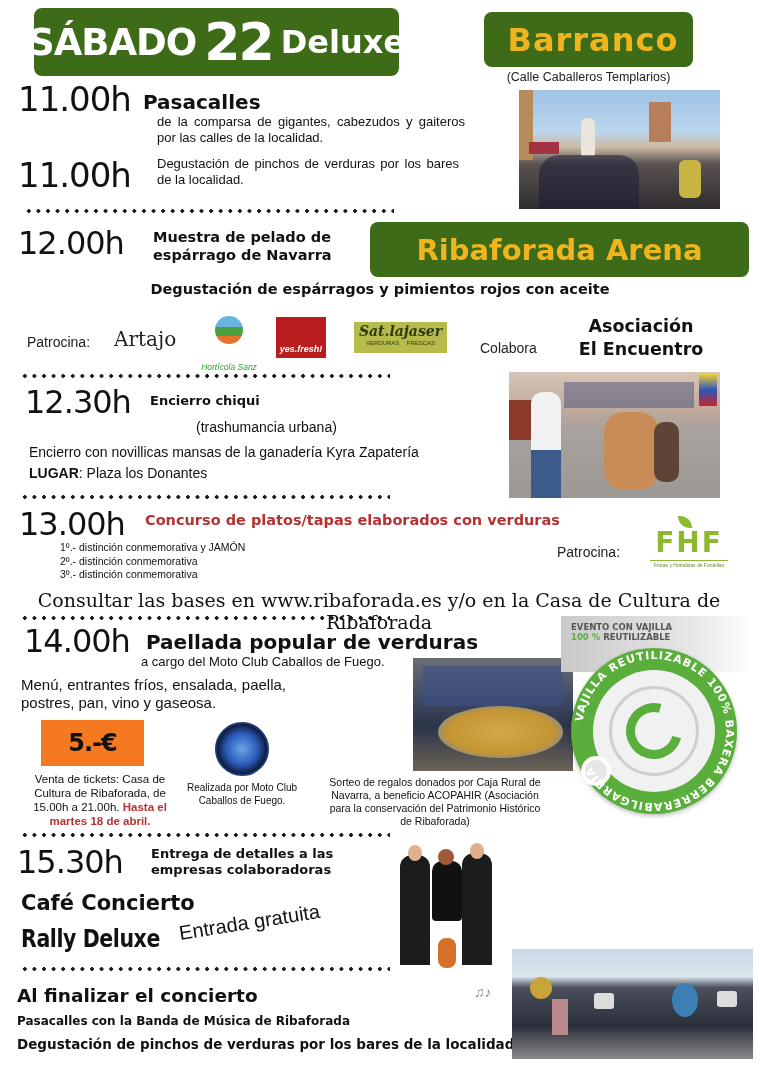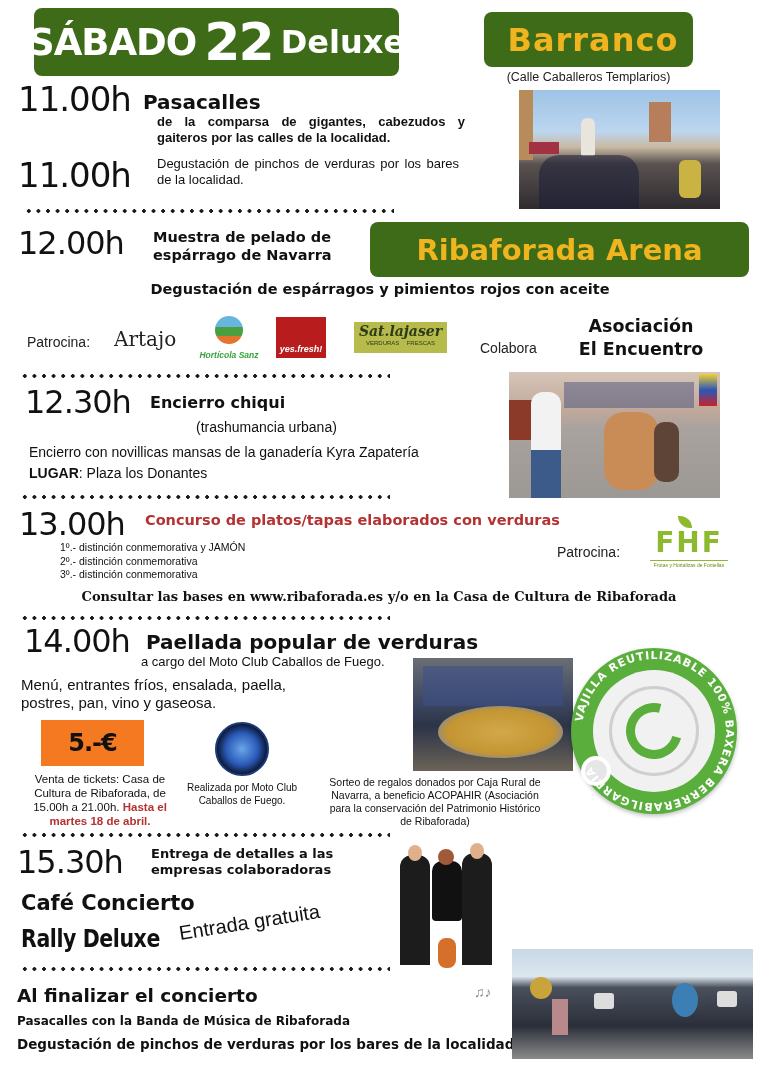--- a/index.html
+++ b/index.html
@@ -35,21 +35,21 @@
   <div style="position:absolute;left:0;top:0;width:14px;height:70px;background:#b88b5a;"></div>
   <div style="position:absolute;left:130px;top:12px;width:22px;height:40px;background:#b77e5c;"></div>
   <div style="position:absolute;left:62px;top:28px;width:14px;height:38px;background:#e9e4dc;border-radius:6px 6px 2px 2px;"></div>
   <div style="position:absolute;left:10px;top:52px;width:30px;height:12px;background:#a33144;"></div>
   <div style="position:absolute;left:160px;top:70px;width:22px;height:38px;background:#c9b443;border-radius:6px;"></div>
   <div style="position:absolute;left:20px;top:65px;width:100px;height:54px;background:rgba(25,30,55,0.55);border-radius:20px 20px 0 0;"></div>
 </div>
 
 <div class="abs time" style="left:18px;top:79px;font-size:34px;">11.00h</div>
 <div class="abs heavy" style="left:143px;top:90px;font-size:20px;">Pasacalles</div>
-<div class="abs just" style="left:157px;top:114px;width:308px;font-size:13px;line-height:16px;font-weight:bold;">de la comparsa de gigantes, cabezudos y gaiteros por las calles de la localidad.</div>
+<div class="abs just" style="left:157px;top:114px;width:308px;font-size:13px;line-height:16px;">de la comparsa de gigantes, cabezudos y gaiteros por las calles de la localidad.</div>
 
 <div class="abs time" style="left:18px;top:155px;font-size:34px;">11.00h</div>
 <div class="abs just" style="left:157px;top:156px;width:302px;font-size:13px;line-height:16px;">Degustación de pinchos de verduras por los bares de la localidad.</div>
 
 <div class="dots" style="left:24px;top:208px;width:370px;"></div>
 
 <div class="abs time" style="left:18px;top:224px;font-size:32px;">12.00h</div>
 <div class="abs heavy" style="left:153px;top:229px;font-size:14.5px;">Muestra de pelado de</div>
 <div class="abs heavy" style="left:153px;top:247px;font-size:14.5px;">espárrago de Navarra</div>
 
@@ -57,21 +57,21 @@
   <span style="font-family:'DejaVu Sans',sans-serif;font-weight:bold;color:#f0b41e;font-size:29px;">Ribaforada Arena</span>
 </div>
 
 <div class="abs heavy center" style="left:0;top:281px;width:760px;font-size:14.5px;">Degustación de espárragos y pimientos rojos con aceite</div>
 
 <div class="abs" style="left:27px;top:334px;font-size:14px;color:#222;">Patrocina:</div>
 <div class="abs" style="left:114px;top:327px;font-family:'DejaVu Serif',serif;font-size:20px;color:#222;">Artajo</div>
 
 <div class="abs" style="left:194px;top:316px;width:70px;height:45px;text-align:center;">
   <div style="width:28px;height:28px;margin:0 auto;border-radius:50%;background:linear-gradient(180deg,#68b6e0 0%,#68b6e0 40%,#4aa040 40%,#4aa040 70%,#e3742e 70%);"></div>
-  <div style="font-size:8.5px;font-style:italic;font-weight:bold;color:#35a33a;margin-top:6px;">Hortícola Sanz</div>
+  <div style="font-size:8.5px;font-style:italic;font-weight:normal;color:#35a33a;margin-top:18px;">Hortícola Sanz</div>
 </div>
 
 <div class="abs" style="left:276px;top:317px;width:50px;height:41px;background:#b91c1c;display:flex;align-items:flex-end;justify-content:center;padding-bottom:4px;">
   <span style="color:#fff;font-size:9px;font-style:italic;font-weight:bold;">yes.fresh!</span>
 </div>
 
 <div class="abs" style="left:354px;top:322px;width:93px;height:31px;background:#b6bb4c;text-align:center;">
   <div style="font-family:'DejaVu Serif',serif;font-style:italic;font-weight:bold;font-size:14px;color:#2e3a16;line-height:18px;">Sat.lajaser</div>
   <div style="display:flex;justify-content:space-between;padding:0 12px;">
     <span style="font-size:6px;color:#2e3a16;">VERDURAS</span>
@@ -79,21 +79,21 @@
   </div>
 </div>
 
 <div class="abs" style="left:480px;top:340px;font-size:14px;color:#222;">Colabora</div>
 <div class="abs heavy center" style="left:570px;top:316px;width:142px;font-size:17.5px;">Asociación</div>
 <div class="abs heavy center" style="left:570px;top:339px;width:142px;font-size:17.5px;">El Encuentro</div>
 
 <div class="dots" style="left:20px;top:373px;width:370px;"></div>
 
 <div class="abs time" style="left:25px;top:383px;font-size:32px;">12.30h</div>
-<div class="abs heavy" style="left:150px;top:393px;font-size:16px;">Encierro chiqui</div>
+<div class="abs heavy" style="left:150px;top:393px;font-size:13px;">Encierro chiqui</div>
 <div class="abs" style="left:196px;top:419px;font-size:14px;">(trashumancia urbana)</div>
 <div class="abs" style="left:29px;top:444px;font-size:14px;">Encierro con novillicas mansas de la ganadería Kyra Zapatería</div>
 <div class="abs" style="left:29px;top:465px;font-size:14px;">
   <b>LUGAR</b><span>: Plaza los Donantes</span>
 </div>
 
 <div class="photo" style="left:509px;top:372px;width:211px;height:126px;background:linear-gradient(180deg,#d6c5b8 0%,#c0a99a 30%,#a9a29f 45%,#9c9893 100%);">
   <div style="position:absolute;left:0;top:28px;width:40px;height:40px;background:#8b3a2a;"></div>
   <div style="position:absolute;left:55px;top:10px;width:130px;height:26px;background:rgba(60,70,120,0.45);"></div>
   <div style="position:absolute;left:22px;top:20px;width:30px;height:100px;background:#f2f2f2;border-radius:12px 12px 0 0;"></div>
@@ -113,21 +113,21 @@
   <div>3º.- distinción conmemorativa</div>
 </div>
 <div class="abs" style="left:557px;top:544px;font-size:14px;color:#222;">Patrocina:</div>
 <div class="abs" style="left:644px;top:516px;width:90px;height:54px;text-align:center;">
   <div style="position:absolute;left:34px;top:0;width:14px;height:12px;background:#8db92e;border-radius:0 12px 0 12px;"></div>
   <div style="position:absolute;left:0;top:10px;width:90px;font-family:'DejaVu Sans',sans-serif;font-weight:bold;font-size:28px;color:#8db92e;letter-spacing:2px;">FHF</div>
   <div style="position:absolute;left:6px;top:44px;width:78px;height:1px;background:#8db92e;"></div>
   <div style="position:absolute;left:0;top:46px;width:90px;font-size:5px;color:#6b8a22;">Frutas y Hortalizas de Fontellas</div>
 </div>
 
-<div class="abs center" style="left:0;top:589px;width:750px;font-family:'DejaVu Serif',serif;font-weight:bold;font-size:13px;padding-left:8px;">Consultar las bases en www.ribaforada.es y/o en la Casa de Cultura de Ribaforada</div>
+<div class="abs center" style="left:0;top:589px;width:750px;font-family:'DejaVu Serif',serif;font-weight:normal;font-size:19px;padding-left:8px;">Consultar las bases en www.ribaforada.es y/o en la Casa de Cultura de Ribaforada</div>
 
 <div class="dots" style="left:20px;top:615px;width:370px;"></div>
 
 <div class="abs time" style="left:24px;top:622px;font-size:32px;">14.00h</div>
 <div class="abs heavy" style="left:146px;top:630px;font-size:20px;">Paellada popular de verduras</div>
 <div class="abs" style="left:141px;top:654px;font-size:13px;">a cargo del Moto Club Caballos de Fuego.</div>
 <div class="abs just" style="left:21px;top:676px;width:265px;font-size:15px;line-height:18px;">Menú, entrantes fríos, ensalada, paella, postres, pan, vino y gaseosa.</div>
 
 <div class="abs" style="left:41px;top:720px;width:103px;height:46px;background:#f47920;display:flex;align-items:center;justify-content:center;">
   <span style="font-family:'DejaVu Sans',sans-serif;font-weight:bold;font-size:24px;color:#111;letter-spacing:-1px;">5.-€</span>
@@ -140,20 +140,26 @@
 <div class="abs" style="left:215px;top:722px;width:54px;height:54px;border-radius:50%;background:radial-gradient(circle,#6aa5e8 0%,#2a5ab8 45%,#0e1a3a 70%);border:2px solid #1b3a7a;"></div>
 <div class="abs center" style="left:186px;top:782px;width:112px;font-size:10px;line-height:12.5px;">Realizada por Moto Club Caballos de Fuego.</div>
 
 <div class="photo" style="left:413px;top:658px;width:160px;height:113px;background:linear-gradient(180deg,#6a6e74 0%,#3c4660 40%,#2c3448 60%,#6b6357 100%);">
   <div style="position:absolute;left:10px;top:8px;width:140px;height:40px;background:rgba(60,80,140,0.55);"></div>
   <div style="position:absolute;left:25px;top:48px;width:125px;height:52px;border-radius:50%;background:radial-gradient(ellipse,#d2a84a 0%,#c49532 60%,#8c8c8c 75%,#5f5f5f 100%);"></div>
 </div>
 <div class="abs center" style="left:327px;top:776px;width:216px;font-size:10.5px;line-height:13px;">Sorteo de regalos donados por Caja Rural de Navarra, a beneficio ACOPAHIR (Asociación para la conservación del Patrimonio Histórico de Ribaforada)</div>
 
 <div class="abs" style="left:561px;top:616px;width:192px;height:250px;">
+  <div style="position:absolute;left:0;top:0;width:192px;height:56px;background:linear-gradient(90deg,#c9c9c9 0%,#e8e8e8 70%,#ffffff 100%);padding:6px 0 0 10px;">
+    <div style="font-family:'DejaVu Sans',sans-serif;font-weight:bold;font-size:8.5px;color:#555;">EVENTO CON VAJILLA</div>
+    <div style="font-family:'DejaVu Sans',sans-serif;font-weight:bold;font-size:8.5px;color:#555;">
+      <span style="color:#5aaf3c;">100 %</span><span> REUTILIZABLE</span>
+    </div>
+  </div>
   <div style="position:absolute;left:10px;top:32px;width:166px;height:166px;border-radius:50%;background:#5aaf3c;box-shadow:0 2px 4px rgba(0,0,0,0.25);">
     <div style="position:absolute;left:22px;top:22px;width:122px;height:122px;border-radius:50%;background:#f1f1f1;"></div>
     <div style="position:absolute;left:38px;top:38px;width:90px;height:90px;border-radius:50%;border:3px solid #cfcfcf;"></div>
     <div style="position:absolute;left:55px;top:55px;width:56px;height:56px;border-radius:50%;border:9px solid #5aaf3c;border-right-color:transparent;transform:rotate(-30deg);"></div>
     <div style="position:absolute;left:10px;top:108px;width:30px;height:30px;border-radius:50%;background:#e6e6e6;border:4px solid #fff;"></div>
     <svg style="position:absolute;left:0;top:0;" width="166" height="166" viewBox="0 0 166 166">
       <defs>
           <path id="ringpath" d="M83,83 m-72,0 a72,72 0 1,1 144,0 a72,72 0 1,1 -144,0"></path>
         </defs>
       <text font-family="DejaVu Sans, sans-serif" font-weight="bold" font-size="11" fill="#ffffff" letter-spacing="1">

